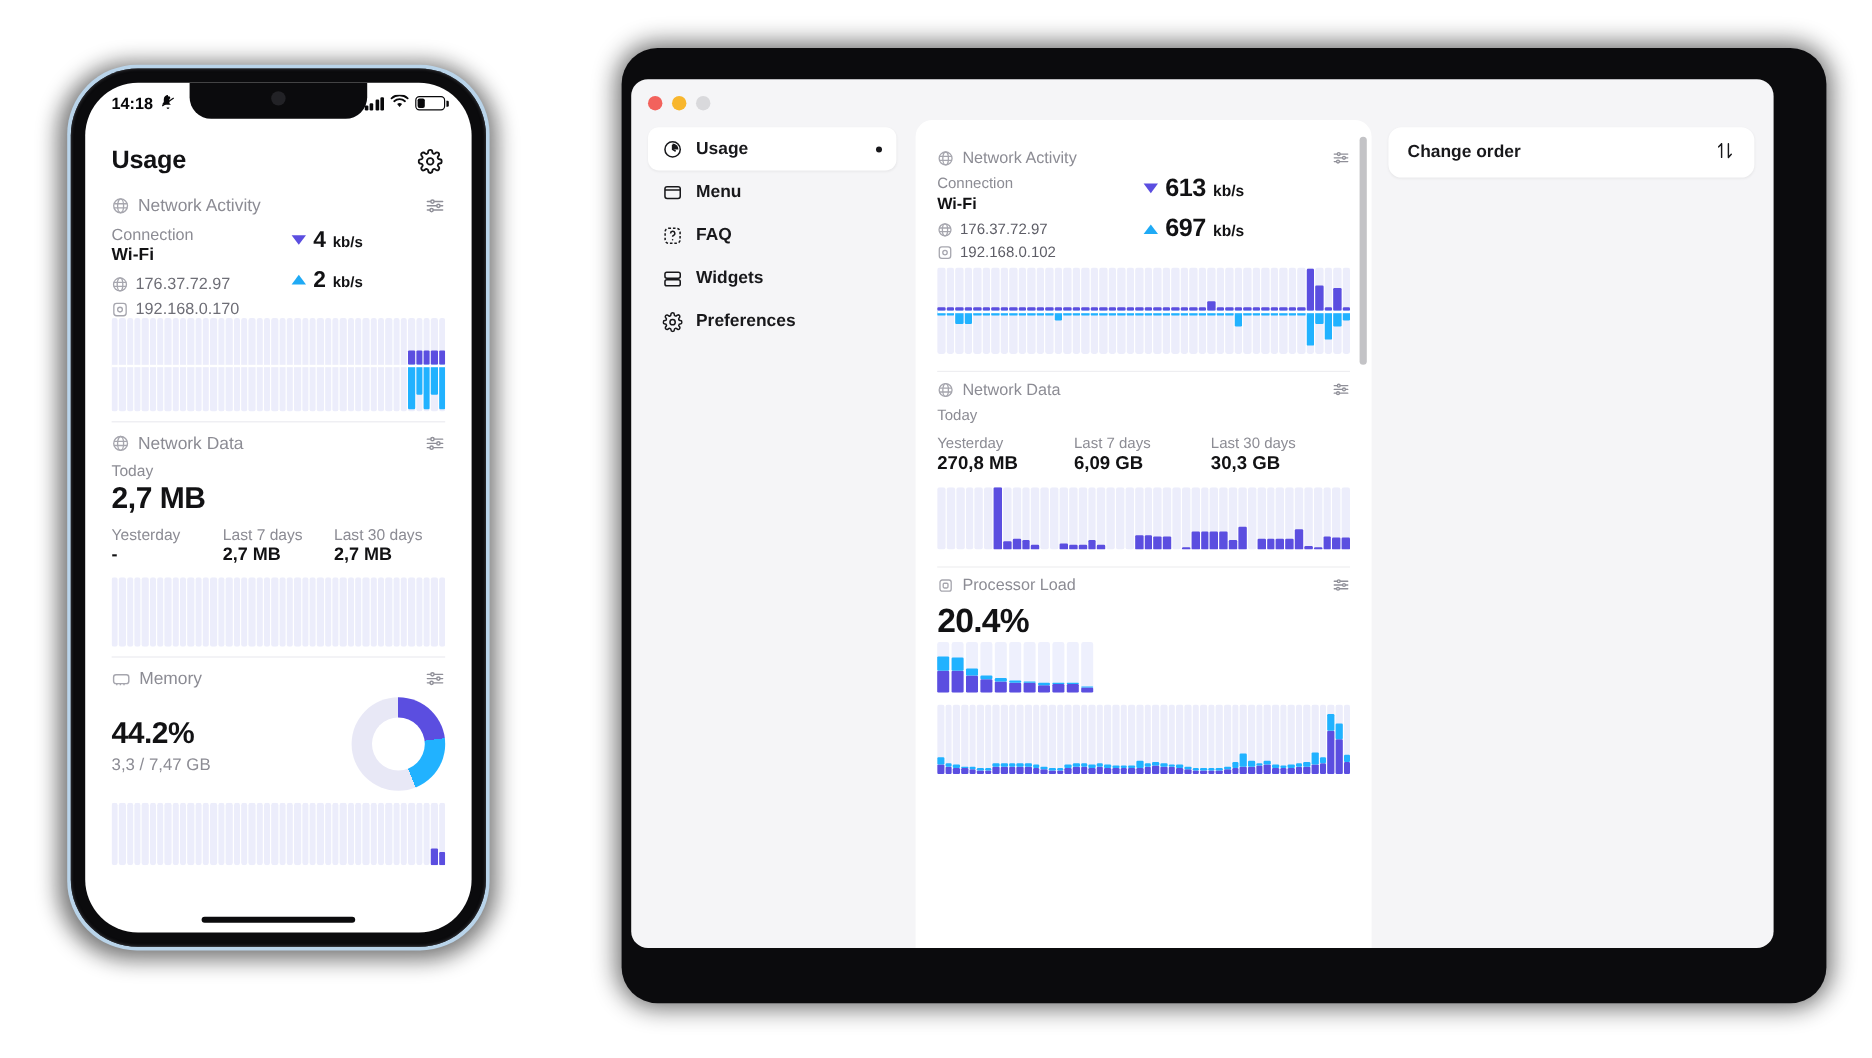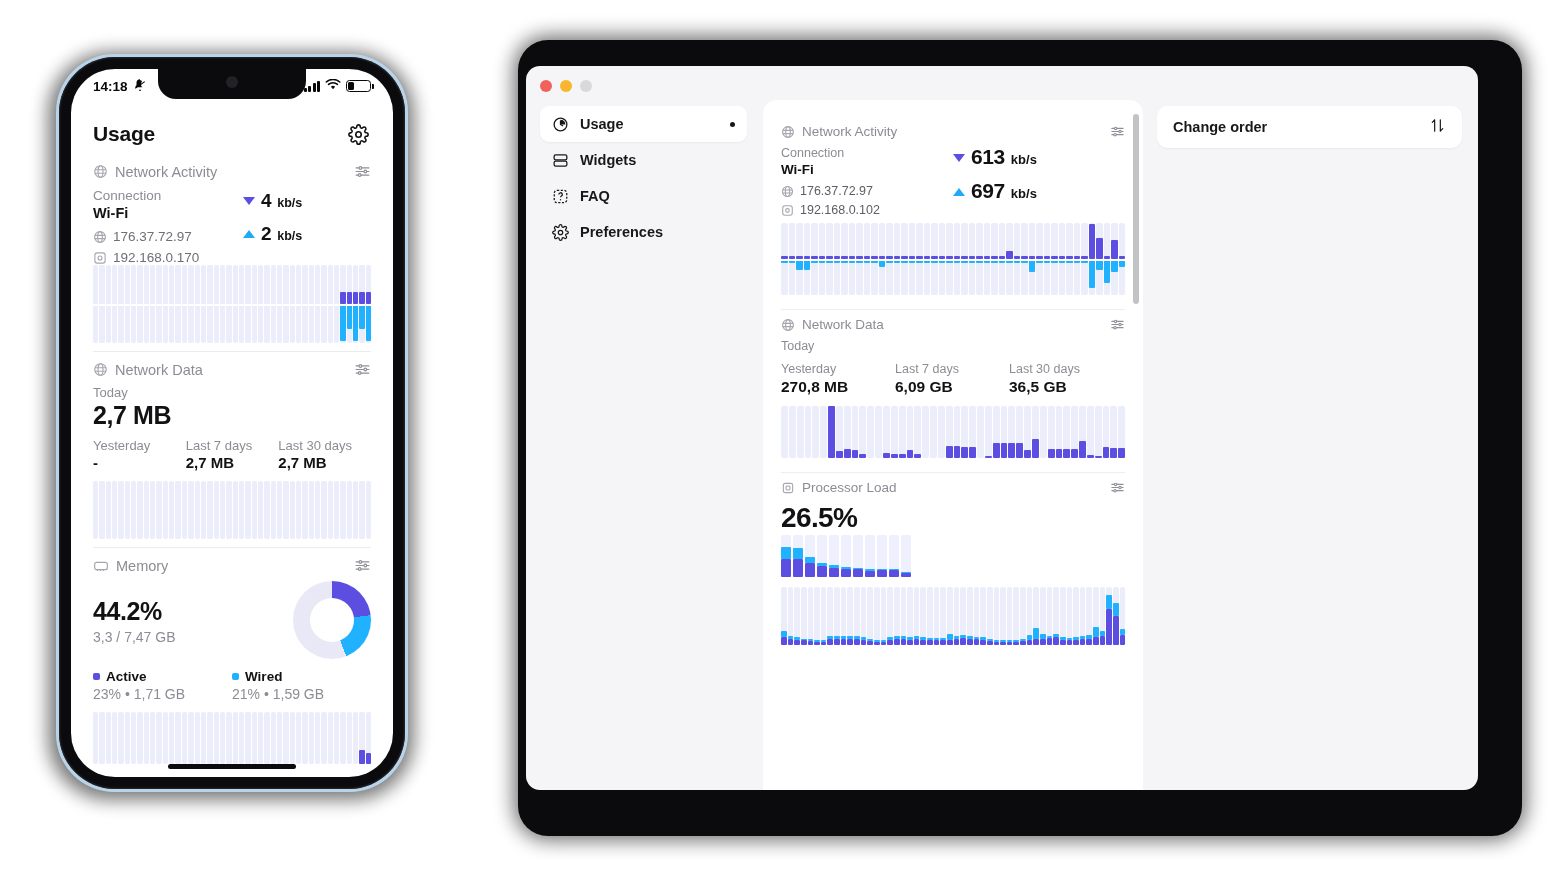--- a/index.html
+++ b/index.html
@@ -455,36 +455,20 @@
           </div>
           <div class="mem-row">
             <div>
               <div class="big-num">44.2%</div>
               <div class="small-lbl" style="font-size:14px;margin-top:3px;">3,3 / 7,47 GB</div>
             </div>
             <div class="donut" id="mem-donut" style="background: conic-gradient(rgb(91, 78, 224) 0deg, rgb(91, 78, 224) 82.8deg, rgb(33, 178, 255) 82.8deg, rgb(33, 178, 255) 158.4deg, rgb(232, 232, 246) 158.4deg, rgb(232, 232, 246) 360deg);">
                 <div class="hole"></div>
               </div>
           </div>
-          <div class="legend-row">
-            <div class="lg">
-              <div class="t">
-                  <span class="dot" id="mem-dot-0" style="background: rgb(91, 78, 224);"></span>
-                  <span>Active</span>
-                </div>
-              <div class="s">23% • 1,71 GB</div>
-            </div>
-            <div class="lg">
-              <div class="t">
-                  <span class="dot" id="mem-dot-1" style="background: rgb(33, 178, 255);"></span>
-                  <span>Wired</span>
-                </div>
-              <div class="s">21% • 1,59 GB</div>
-            </div>
-          </div>
           <div class="chart" id="ph-mem-chart" style="height:52px;margin-top:10px;">
               <div class="slot"></div>
               <div class="slot"></div>
               <div class="slot"></div>
               <div class="slot"></div>
               <div class="slot"></div>
               <div class="slot"></div>
               <div class="slot"></div>
               <div class="slot"></div>
               <div class="slot"></div>
@@ -557,35 +541,44 @@
                   <path d="M12 12V5.2a6.8 6.8 0 0 1 6.8 6.8z" fill="#18181b" stroke="none"></path>
                   <path d="M12 6.5V12l3.6 2.2"></path>
                 </svg>
             </span>
             <span class="nlabel">Usage</span>
             <span class="nav-dot"></span>
           </div>
           <div class="nav-item">
             <span class="ni">
               <svg width="17" height="17" viewBox="0 0 24 24" fill="none" stroke="#18181b" stroke-width="1.8">
-                  <rect x="3" y="4" width="18" height="7" rx="2.2"></rect>
-                  <rect x="3" y="13" width="18" height="7" rx="2.2"></rect>
+                  <rect x="3" y="5" width="18" height="14" rx="2.6"></rect>
+                  <path d="M3 9h18"></path>
                 </svg>
             </span>
-            <span class="nlabel">Widgets</span>
+            <span class="nlabel">Menu</span>
           </div>
           <div class="nav-item">
             <span class="ni">
               <svg width="17" height="17" viewBox="0 0 24 24" fill="none" stroke="#18181b" stroke-width="1.8" stroke-dasharray="3 2.2">
                   <rect x="3.2" y="3.2" width="17.6" height="17.6" rx="4"></rect>
                   <path d="M9.6 9.2a2.5 2.5 0 1 1 3.3 2.4c-.7.3-.9.9-.9 1.6" stroke-dasharray="0"></path>
                   <circle cx="12" cy="16.6" r=".95" fill="#18181b" stroke="none"></circle>
                 </svg>
             </span>
             <span class="nlabel">FAQ</span>
+          </div>
+          <div class="nav-item">
+            <span class="ni">
+              <svg width="17" height="17" viewBox="0 0 24 24" fill="none" stroke="#18181b" stroke-width="1.8">
+                  <rect x="3" y="4" width="18" height="7" rx="2.2"></rect>
+                  <rect x="3" y="13" width="18" height="7" rx="2.2"></rect>
+                </svg>
+            </span>
+            <span class="nlabel">Widgets</span>
           </div>
           <div class="nav-item">
             <span class="ni">
               <svg width="17" height="17" viewBox="0 0 24 24" fill="none" stroke="#18181b" stroke-width="1.8">
                   <circle cx="12" cy="12" r="3.1"></circle>
                   <path d="M19.4 15a1.6 1.6 0 0 0 .3 1.8l.1.1a2 2 0 1 1-2.8 2.8l-.1-.1a1.6 1.6 0 0 0-1.8-.3 1.6 1.6 0 0 0-1 1.5V21a2 2 0 1 1-4 0v-.1A1.6 1.6 0 0 0 9 19.4a1.6 1.6 0 0 0-1.8.3l-.1.1a2 2 0 1 1-2.8-2.8l.1-.1a1.6 1.6 0 0 0 .3-1.8 1.6 1.6 0 0 0-1.5-1H3a2 2 0 1 1 0-4h.1A1.6 1.6 0 0 0 4.6 9a1.6 1.6 0 0 0-.3-1.8l-.1-.1a2 2 0 1 1 2.8-2.8l.1.1a1.6 1.6 0 0 0 1.8.3H9a1.6 1.6 0 0 0 1-1.5V3a2 2 0 1 1 4 0v.1a1.6 1.6 0 0 0 1 1.5 1.6 1.6 0 0 0 1.8-.3l.1-.1a2 2 0 1 1 2.8 2.8l-.1.1a1.6 1.6 0 0 0-.3 1.8V9a1.6 1.6 0 0 0 1.5 1H21a2 2 0 1 1 0 4h-.1a1.6 1.6 0 0 0-1.5 1z"></path>
                 </svg>
             </span>
             <span class="nlabel">Preferences</span>
           </div>
@@ -867,21 +860,21 @@
                 <div class="mc-stat">
                   <div class="mc-lbl">Yesterday</div>
                   <div class="v">270,8 MB</div>
                 </div>
                 <div class="mc-stat">
                   <div class="mc-lbl">Last 7 days</div>
                   <div class="v">6,09 GB</div>
                 </div>
                 <div class="mc-stat">
                   <div class="mc-lbl">Last 30 days</div>
-                  <div class="v">36,5 GB</div>
+                  <div class="v">30,3 GB</div>
                 </div>
               </div>
               <div class="chart" id="mac-data-chart" style="height:52px;margin-top:10px;">
                   <div class="slot"></div>
                   <div class="slot"></div>
                   <div class="slot"></div>
                   <div class="slot"></div>
                   <div class="slot"></div>
                   <div class="slot"></div>
                   <div class="slot">
@@ -1000,21 +993,21 @@
                 </div>
                 <span class="slider-icon">
                     <svg width="15" height="15" viewBox="0 0 24 24" fill="none" stroke="#8f8f98" stroke-width="1.8" stroke-linecap="round">
                       <path d="M3 7h18M3 12h18M3 17h18"></path>
                       <circle cx="9" cy="7" r="1.9" fill="#fff"></circle>
                       <circle cx="16" cy="12" r="1.9" fill="#fff"></circle>
                       <circle cx="8" cy="17" r="1.9" fill="#fff"></circle>
                     </svg>
                   </span>
               </div>
-              <div class="mc-big">26.5%</div>
+              <div class="mc-big">20.4%</div>
               <div class="cpu-row">
                 <div class="mini-chart" id="mac-cpu-mini">
                     <div class="slot">
                       <div class="stk u" style="height: 42%;"></div>
                       <div class="stk s" style="height: 30%; bottom: 42%;"></div>
                     </div>
                     <div class="slot">
                       <div class="stk u" style="height: 42%;"></div>
                       <div class="stk s" style="height: 28%; bottom: 42%;"></div>
                     </div>

